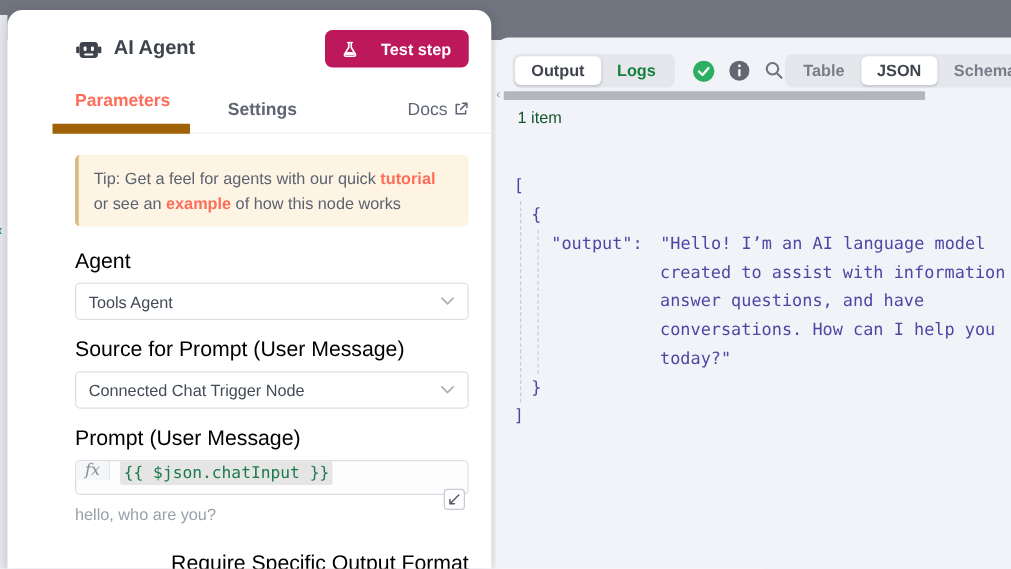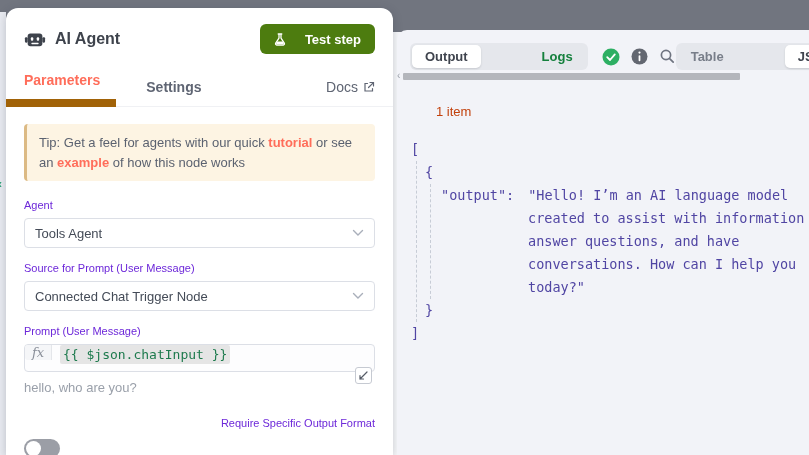--- a/index.html
+++ b/index.html
@@ -7,40 +7,40 @@
   body { font-family:"Liberation Sans", sans-serif; background:#f7f8fa; position:relative; }
 
   
   .top-band { position:absolute; top:0; left:0; width:809px; height:32px; background:#71757f; }
   .left-strip { position:absolute; top:12px; left:0; width:6px; height:443px; background:#e9ebf1; }
   .input-collapse { position:absolute; top:176px; left:-2px; width:10px; height:16px; color:#31a37a;
     font-size:12px; line-height:16px; font-weight:bold; }
 
   
   .card { position:absolute; top:8px; left:6px; width:387px; height:447px; background:#ffffff;
-    border-radius:12px 12px 0 0; box-shadow:0 2px 10px rgba(50,55,70,.25); }
+    border-radius:12px 12px 0 0; box-shadow:0 2px 10px rgba(50,55,70,.25);padding-left:36px; }
   .card-header { display:flex; align-items:center; padding:16px 18px 12px 18px; }
   .robot-icon { width:22px; height:22px; margin-right:9px; flex:0 0 auto; }
   .card-title { font-size:16px; font-weight:bold; color:#3e434c; }
-  .test-btn { margin-left:auto; background:#4d7c0f; color:#fff; border:none; border-radius:6px;
+  .test-btn { margin-left:auto; background:#be185d; color:#fff; border:none; border-radius:6px;
     height:30px; padding:0 14px; font-size:13px; font-weight:bold; display:flex; align-items:center;
     gap:19px; cursor:pointer; font-family:inherit; }
   .tabs { display:flex; align-items:flex-end; border-bottom:1px solid #f0f1f4; }
   .tab { font-size:14px; color:#5f6573; padding:6px 0 11px 0; cursor:pointer; }
   .tab.active { color:#ff6d5a; font-weight:bold; padding-left:18px; padding-right:16px;
     border-bottom:8px solid #a16207; margin-bottom:-1px; }
   .tab.settings { margin-left:30px;font-weight:bold; }
   .tab.docs { margin-left:auto; padding-right:18px; display:flex; align-items:center; gap:5px; }
   .card-body { padding:17px 18px; }
 
   .tip-box { background:#fdf4e3; border-left:3px solid #dcba84; border-radius:4px;
     padding:9px 12px; font-size:13px; line-height:1.5; color:#5b6270; margin-bottom:18px; }
   .tip-link { color:#ff6d5a; font-weight:bold; cursor:pointer; }
 
-  .field-label { font-size:11px; color:#6d28d9; margin:14px 0 7px; }
+  .field-label { font-size:17px; color:#000000; margin:14px 0 7px; }
   .field-label:first-of-type { margin-top:0; }
   .select { height:30px; border:1px solid #dcdfe6; border-radius:4px; background:#fff;
     display:flex; align-items:center; padding:0 10px; font-size:13px; color:#444b57; cursor:pointer; }
   .select .chev { margin-left:auto; }
 
   .expr-row { position:relative; display:flex; align-items:flex-start; height:28px;
     border:1px solid #dcdfe6; border-radius:4px; background:#fdfdfe; }
   .fx-box { width:27px; background:#f5f6f8; border-right:1px solid #e4e6ea; border-radius:3px 0 0 3px;
     display:flex; align-items:center; justify-content:center;
     font-family:"DejaVu Serif", serif; font-style:italic; font-size:13px; color:#8a8f99; }
@@ -54,34 +54,34 @@
 
   .toggle { width:36px; height:19px; border-radius:10px; background:#9b9ea6; position:relative;
     margin-top:10px; cursor:pointer; }
   .toggle .knob { position:absolute; top:2px; left:2px; width:15px; height:15px; border-radius:50%;
     background:#fff; }
 
   
   .out-panel { position:absolute; top:30px; left:397px; width:412px; height:425px;
     background:#f2f3f8; border-radius:10px 0 0 0; }
   .rp-controls { position:absolute; top:13px; left:13px; right:4px; display:flex; align-items:center; }
-  .seg { background:#e5e7ec; border-radius:6px; display:flex; padding:2px;gap:48px; }
+  .seg { background:#e5e7ec; border-radius:6px; display:flex; padding:2px; }
   .seg-item { font-size:13px; font-weight:bold; padding:4px 13px; border-radius:5px; color:#787e89; cursor:pointer; }
   .seg-item.active { background:#fff; color:#3f444e; box-shadow:0 1px 2px rgba(60,65,80,.18); }
   .seg-item.logs { color:#15803d; }
   .rp-icons { display:flex; align-items:center; gap:11px; margin-left:14px; }
   .rp-icons .ic { cursor:pointer; display:flex; }
   .seg.right { margin-left:auto; }
 
   .rp-scrollbar { position:absolute; top:43px; left:0; right:0; height:8px; }
   .rp-scroll-arrow { position:absolute; left:0; top:-3px; font-size:10px; color:#9aa0a8; }
   .rp-scroll-thumb { position:absolute; left:6px; top:0; width:337px; height:7px;
     background:#b4b6bc; border-radius:1px; cursor:pointer; }
 
-  .rp-count { position:absolute; top:74px; left:17px; font-size:13px; color:#c2410c;margin-left:22px; }
+  .rp-count { position:absolute; top:56px; left:17px; font-size:13px; color:#14532d; }
 
   .rp-json { position:absolute; top:108px; left:14px; right:0; bottom:0;
     font-family:"DejaVu Sans Mono", monospace; font-size:13.5px; line-height:23px;
     color:#5045a3; overflow:hidden; }
   .jrow { white-space:pre; }
   .lvl1 { margin-left:14px; }
   .keyrow { margin-left:30px; }
   .jkey { margin-right:14px; }
   .controw { margin-left:117px; }
   .guide { position:absolute; border-left:1px dashed #c7ccd6; width:0; }

